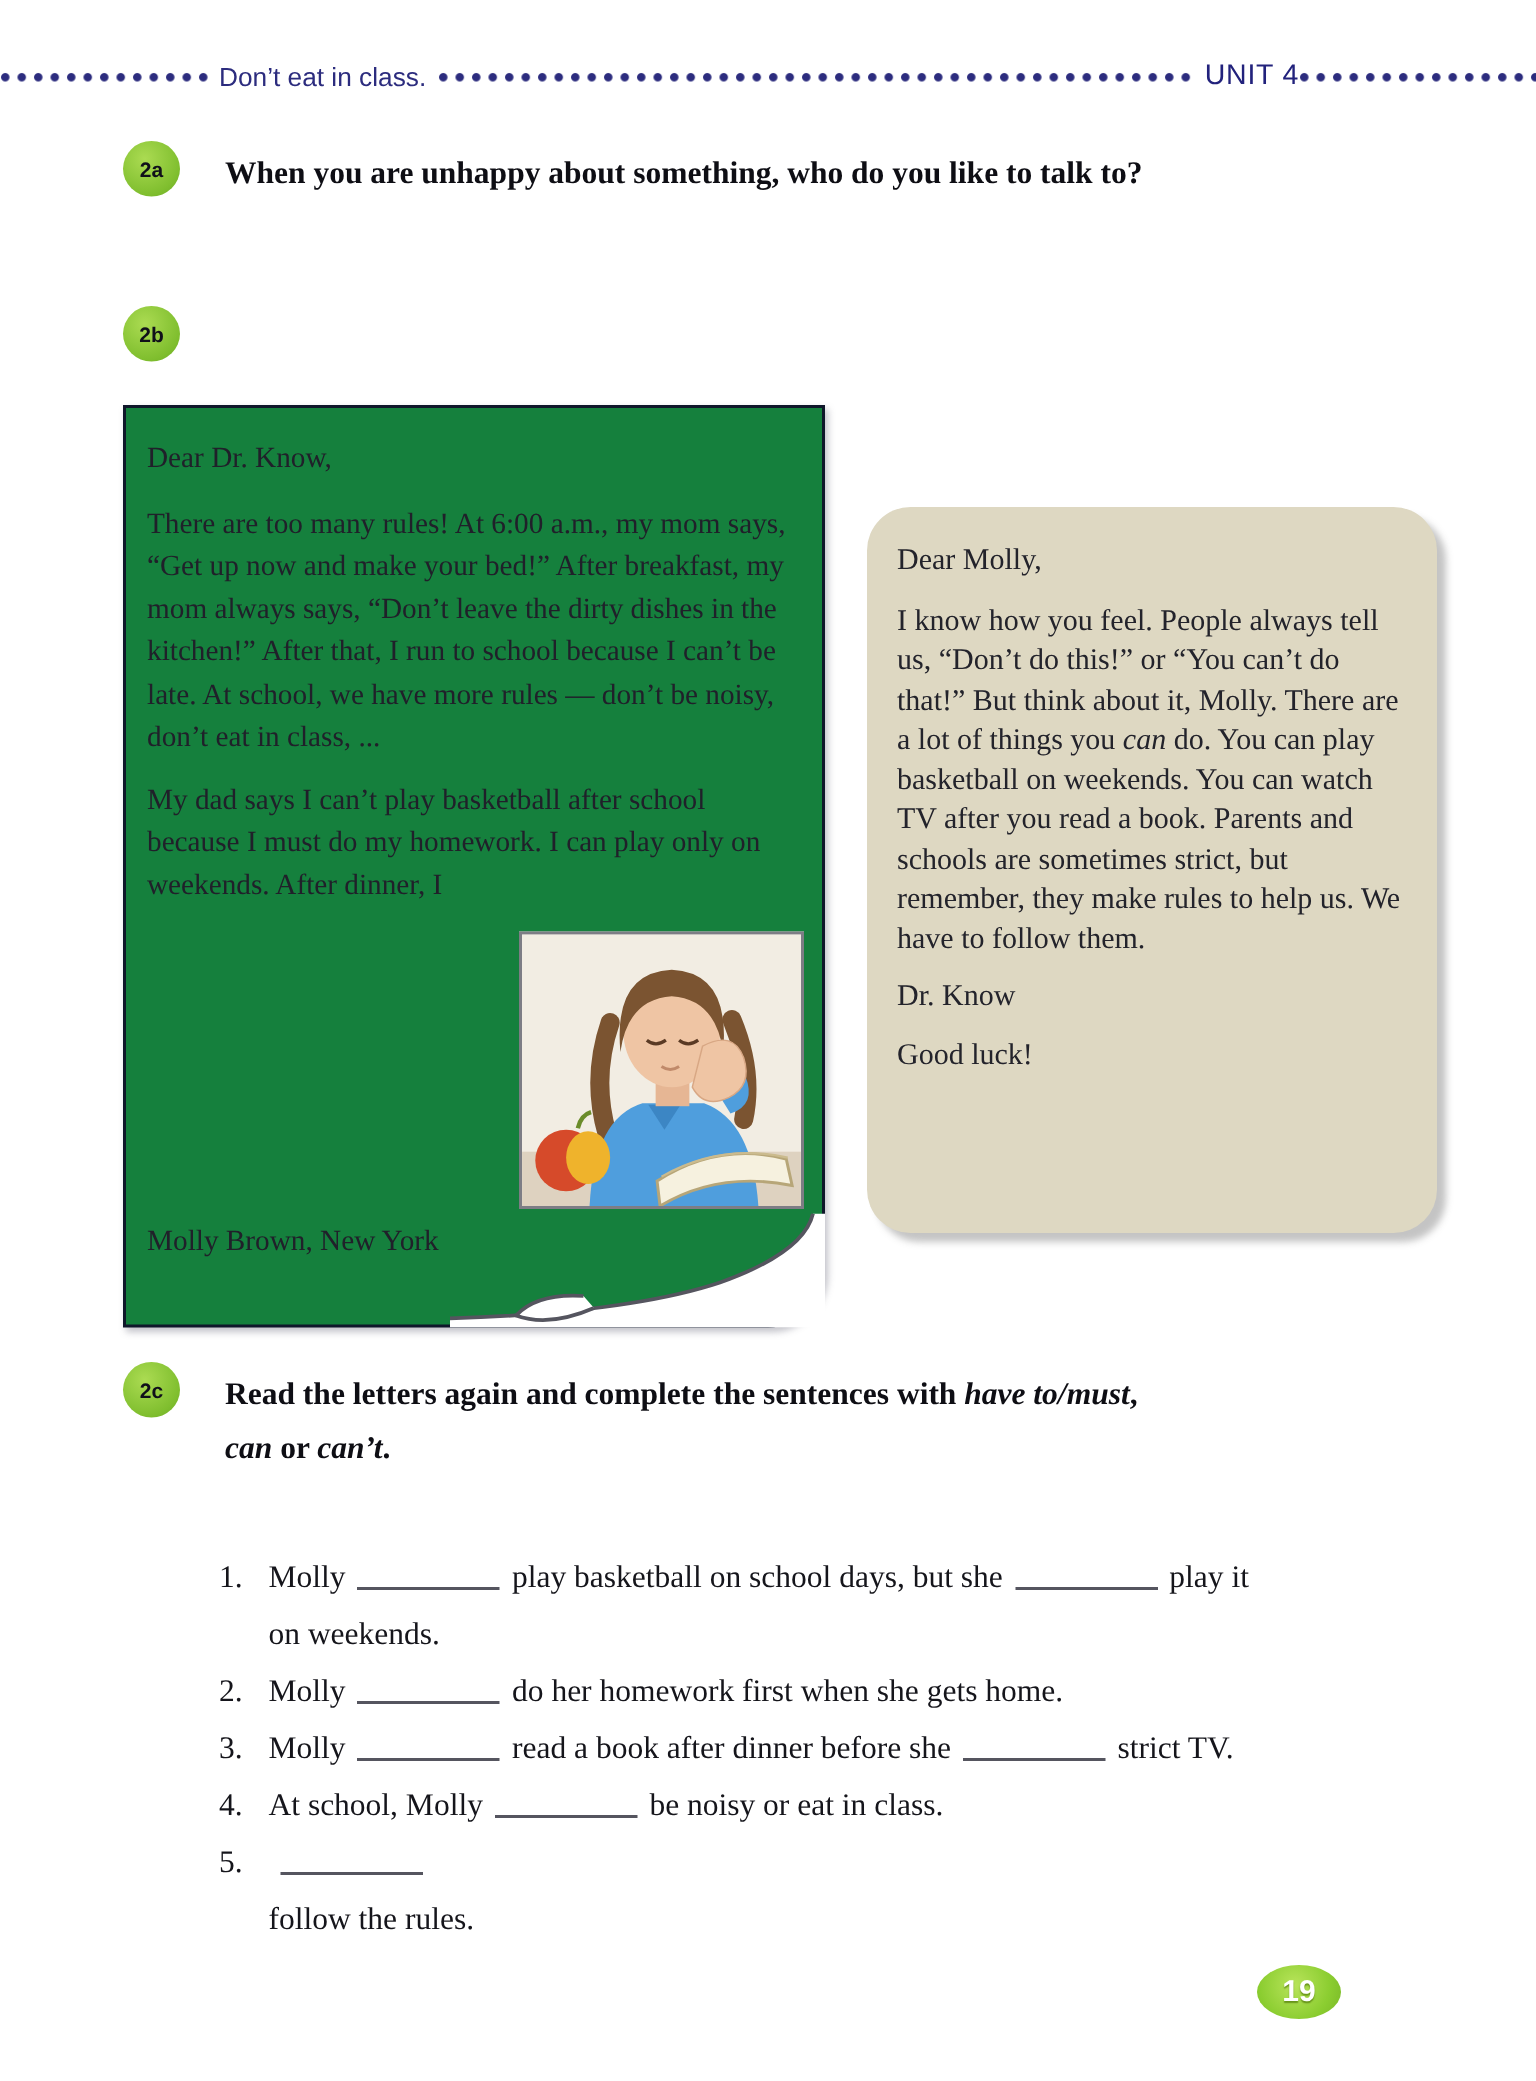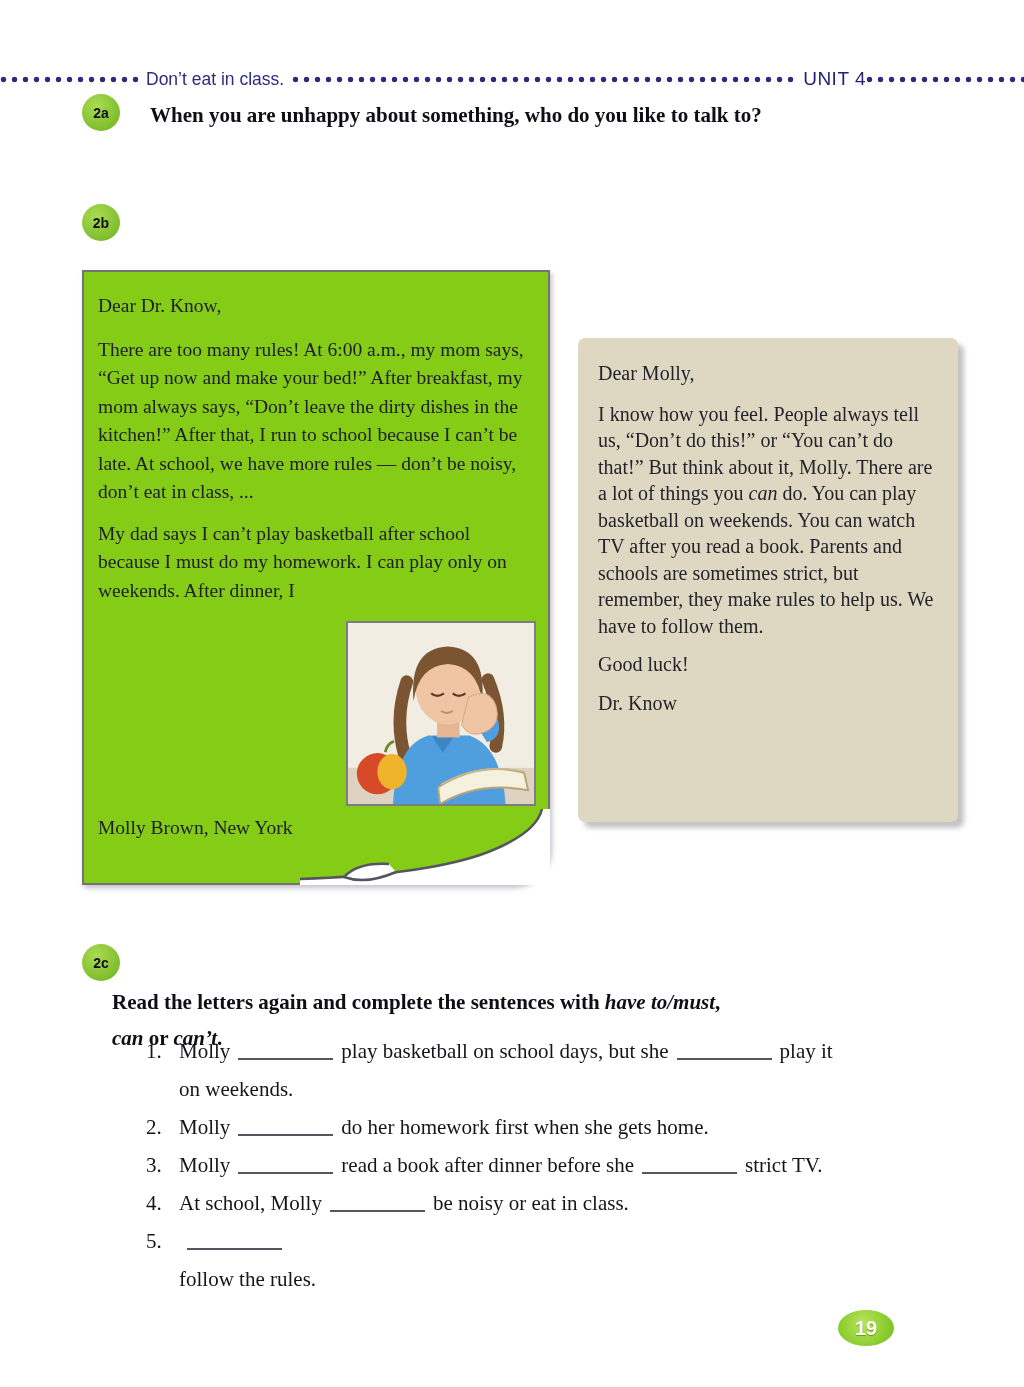--- a/index.html
+++ b/index.html
@@ -2,63 +2,63 @@
 <html><head>
 <meta charset="utf-8">
 <style>
   html,body{margin:0;padding:0;background:#ffffff;}
   .page{
     position:relative;width:1024px;height:1387px;overflow:hidden;background:#ffffff;
     font-family:"Liberation Serif", serif;color:#1c1c24;
   }
 
   
-  .topbar{position:absolute;left:0;right:0;top:68px;height:22px;display:flex;align-items:center;}
+  .topbar{position:absolute;left:0;right:0;top:40px;height:22px;display:flex;align-items:center;}
   .dots{height:7px;background-image:radial-gradient(circle at 3.5px 3.5px,#2c2c7e 2.5px,transparent 3.1px);
         background-size:11px 7px;background-repeat:repeat-x;}
   .dots-left{width:140px;}
   .dots-mid{flex:1;margin:0 8px;}
   .dots-right{width:158px;}
   .topbar-title{font-family:"Liberation Sans",sans-serif;font-size:17.5px;color:#2c2c7e;white-space:nowrap;margin-left:6px;}
   .unit-label{font-family:"Liberation Sans",sans-serif;font-size:19px;font-weight:normal;color:#22227c;white-space:nowrap;letter-spacing:.5px;}
 
   
   .task{position:absolute;left:82px;right:40px;display:flex;align-items:flex-start;}
   #task-2a{top:94px;}
   #task-2b{top:204px;gap:44px;}
-  #task-2c{top:944px;flex-direction:column;}
+  #task-2c{top:908px;}
   .badge{flex:0 0 auto;width:38px;height:37px;border-radius:50%;
     background:radial-gradient(circle at 38% 32%,#abdb52,#7fbe2e 70%,#69a724);
     display:flex;align-items:center;justify-content:center;
     font-family:"Liberation Sans",sans-serif;font-size:14px;font-weight:bold;color:#10101a;}
   .prompt{margin:3px 0 0 30px;font-size:21px;font-weight:bold;color:#0e0e14;line-height:36px;}
   .prompt .u{text-decoration:underline;text-underline-offset:3px;}
   .prompt em{font-style:italic;}
 
   
   .letter{position:absolute;box-sizing:border-box;}
   #letter-molly{
     left:82px;top:270px;width:468px;height:615px;
-    background:#84cc16;border:2px solid #737373;border-bottom-right-radius:38px;
+    background:#15803d;border:2px solid #0f172a;border-bottom-right-radius:38px;
     box-shadow:2px 3px 5px rgba(120,120,135,.45);
     padding:12px 12px 0 14px;font-size:19.5px;line-height:28.5px;color:#20202a;
   }
   #letter-molly p{margin:0 0 13px 0;}
   #letter-molly .salutation{margin:8px 0 15px 0;}
   .photo{
     float:right;width:190px;height:185px;margin:3px 0 6px 9px;
     border:2px solid #7d7d85;background:#f2ede3;box-sizing:border-box;
   }
   .photo svg{display:block;width:100%;height:100%;}
   .signature{clear:both;padding-top:2px;}
   .curl{position:absolute;right:-2px;bottom:-2px;}
 
   #letter-drknow{
     left:578px;top:338px;width:380px;height:484px;
-    background:#ded8c2;border-radius:7px;
+    background:#ded8c2;border-radius:29px;
     box-shadow:6px 6px 5px rgba(125,125,125,.45);
     padding:22px 20px 0 20px;font-size:20px;line-height:26.5px;color:#23232b;
   }
   #letter-drknow p{margin:0 0 12px 0;}
   #letter-drknow .salutation{margin-bottom:14px;}
   #letter-drknow em{font-style:italic;}
 
   
   .exercises{position:absolute;left:146px;top:1032px;width:818px;margin:0;padding:0;list-style:none;
     font-size:21px;line-height:38px;color:#15151b;}
@@ -129,22 +129,22 @@
     <svg class="curl" width="250" height="76" viewBox="0 0 250 76">
       <path d="M250 0 L250 76 L0 76 L0 70 Q120 66 180 46 Q236 26 242 0 Z" fill="#ffffff"></path>
       <path d="M0 70 Q120 66 180 46 Q236 26 242 0" fill="none" stroke="#55555f" stroke-width="2.5"></path>
       <path d="M96 63 q-30 13 -52 5 q14 -15 45 -13" fill="#ffffff" stroke="#55555f" stroke-width="2.5"></path>
     </svg>
   </div>
 
   <div class="letter" id="letter-drknow">
     <p class="salutation">Dear Molly,</p>
     <p><span>I know how you feel. People always tell us, “Don’t do this!” or “You can’t do that!” But think about it, Molly. There are a lot of things you </span><em>can</em><span> do. You can play basketball on weekends. You can watch TV after you read a book. Parents and schools are sometimes strict, but remember, they make rules to help us. We have to follow them.</span></p>
+    <p>Dr. Know</p>
     <p>Good luck!</p>
-    <p>Dr. Know</p>
   </div>
 
   <div class="task" id="task-2c">
     <span class="badge">2c</span>
     <p class="prompt"><span>Read the letters again and complete the sentences with </span><em>have to/must</em><span>,</span><br>
     <em>can</em><span> or </span><em>can’t</em><span>.</span></p>
   </div>
 
   <ol class="exercises">
     <li>

